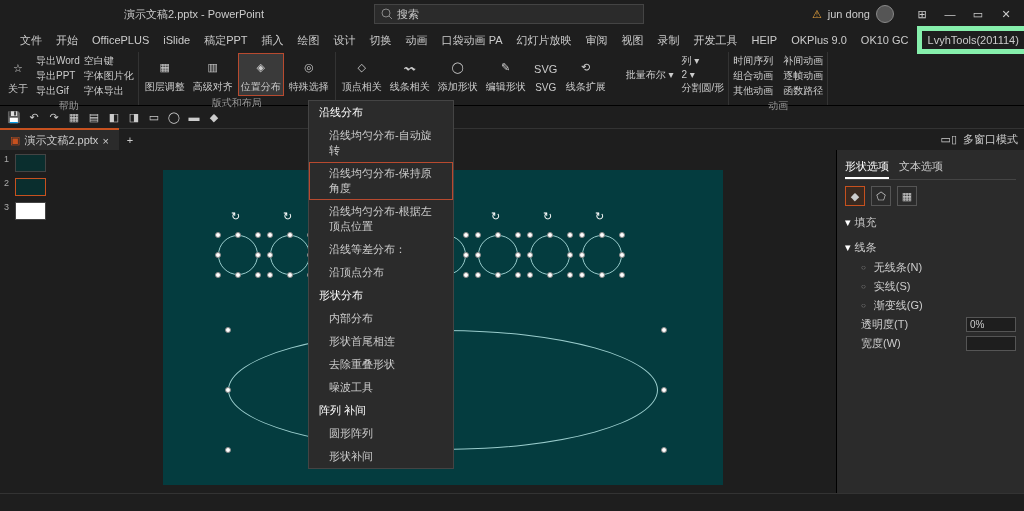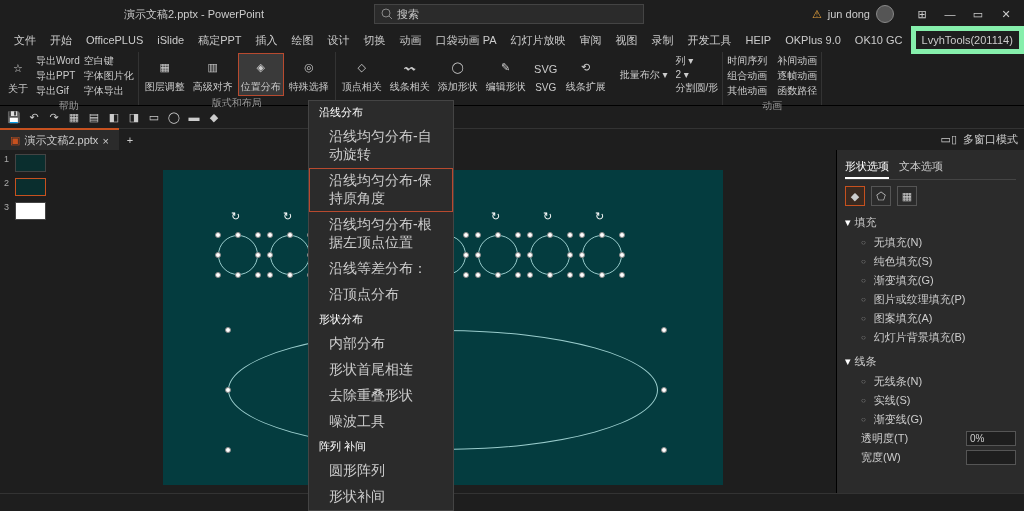--- a/index.html
+++ b/index.html
@@ -7,21 +7,21 @@
 .titlebar { display:flex; align-items:center; height:28px; background:#1e1e1e; padding:0 4px; }
 .titlebar .t { margin-left:120px; }
 .search { margin-left:110px; width:270px; height:20px; background:#2b2b2b; border:1px solid #444; display:flex; align-items:center; padding:0 6px; color:#888; }
 .search svg { margin-right:4px; }
 .titlebar .spacer { flex:1; }
 .titlebar .user { display:flex; align-items:center; gap:6px; }
 .titlebar .warn { color:#e8a33d; }
 .titlebar .av { width:18px; height:18px; border-radius:50%; background:#555; border:1px solid #888; }
 .titlebar .wc { display:flex; margin-left:8px; }
 .titlebar .wc div { width:28px; height:28px; display:flex; align-items:center; justify-content:center; color:#ccc;}
-.menubar { display:flex; gap:2px; align-items:center; height:24px; padding:0 8px; background:#1e1e1e; }
+.menubar { display:flex; gap:2px; align-items:center; height:24px; padding:0 14px; background:#1e1e1e; }
 .menubar span { padding:3px 6px; white-space:nowrap; }
 .menubar .hl { border:5px solid #86efac; }
 .ribbon { display:flex; background:#1e1e1e; border-bottom:1px solid #000; height:54px; }
 .rgrp { display:flex; flex-direction:column; justify-content:space-between; border-right:1px solid #333; padding:2px 4px 0; }
 .rgrp .row { display:flex; gap:4px; align-items:center; }
 .rgrp .lbl { text-align:center; font-size:10px; color:#999; padding:1px 0 2px; }
 .rbtn { display:flex; flex-direction:column; align-items:center; gap:1px; padding:1px 2px; }
 .rbtn .ic { width:24px; height:24px; display:flex; align-items:center; justify-content:center; }
 .rbtn .tx { font-size:10px; white-space:nowrap; }
 .rbtn.sel { background:#3a3a3a; }
@@ -40,21 +40,21 @@
 .th .sl { width:32px; height:18px; background:#0a2e2e; border:1px solid #444; }
 .th.sel .sl { border:1px solid #c7511f; }
 .canvaswrap { flex:1; background:#1e1e1e; display:flex; align-items:flex-start; justify-content:center; padding:20px 0; position:relative; overflow:hidden;}
 .slide { width:560px; height:315px; background:#043c3f; position:relative; }
 .shape-circ { position:absolute; width:40px; height:40px; border:1px solid #9cc; border-radius:50%; }
 .shape-oval { position:absolute; width:430px; height:120px; border:1px solid #9cc; border-radius:50%; left:65px; top:160px;}
 .h { position:absolute; width:6px; height:6px; background:#fff; border:1px solid #888; border-radius:50%; }
 .rot { position:absolute; width:14px; height:14px; color:#fff; }
 .dropdown { position:absolute; left:308px; top:100px; width:146px; background:#2b2b2b; border:1px solid #444; z-index:50; }
 .dropdown .sec { padding:4px 10px; color:#fff; font-size:11px; }
-.dropdown .it { padding:4px 20px; font-size:14px; }
+.dropdown .it { padding:4px 20px; font-size:11px; }
 .dropdown .it.selhl { outline:1px solid #b84a2f; outline-offset:-1px; }
 .rpanel { width:188px; background:#2b2b2b; border-left:1px solid #000; padding:6px 8px; overflow:hidden;}
 .rpanel h3 { font-size:13px; color:#fff; margin-bottom:6px; display:flex; justify-content:space-between;}
 .rpanel .tabs2 { display:flex; gap:10px; border-bottom:1px solid #444; margin-bottom:4px;}
 .rpanel .tabs2 span { padding:3px 0;}
 .rpanel .tabs2 .a { border-bottom:2px solid #fff; color:#fff;}
 .rpanel .icons { display:flex; gap:6px; margin:6px 0;}
 .rpanel .icons div { width:20px; height:20px; border:1px solid #555; display:flex; align-items:center; justify-content:center;}
 .rpanel .icons .a { border-color:#c7511f; background:#3a2a20;}
 .rpanel .grp { margin-top:4px; }
@@ -179,21 +179,21 @@
           </div>
           <div class="rbtn">
             <div class="ic">SVG</div>
             <div class="tx">SVG</div>
           </div>
           <div class="rbtn">
             <div class="ic">⟲</div>
             <div class="tx">线条扩展</div>
           </div>
         </div>
-      <div style="display:flex;flex-direction:column;gap:1px;margin-left:8px">
+      <div style="display:flex;flex-direction:column;gap:1px;margin-left:14px">
         <span class="small">批量布尔 ▾</span>
       </div>
       <div style="display:flex;flex-direction:column;gap:1px;margin-left:4px">
         <span class="small">列 ▾</span>
         <span class="small">2 ▾</span>
         <span class="small">分割圆/形</span>
       </div>
     </div>
   </div>
   <div class="rgrp">
@@ -354,28 +354,20 @@
       <span class="a">形状选项</span>
       <span>文本选项</span>
     </div>
     <div class="icons">
       <div class="a">◆</div>
       <div>⬠</div>
       <div>▦</div>
     </div>
     <div class="grp">
       <div class="grphdr">▾ <span>填充</span></div>
-      <div id="fillopts">
-          <div class="opt">无填充(N)</div>
-          <div class="opt">纯色填充(S)</div>
-          <div class="opt">渐变填充(G)</div>
-          <div class="opt">图片或纹理填充(P)</div>
-          <div class="opt">图案填充(A)</div>
-          <div class="opt">幻灯片背景填充(B)</div>
-        </div>
     </div>
     <div class="grp">
       <div class="grphdr">▾ <span>线条</span></div>
       <div id="lineopts">
           <div class="opt">无线条(N)</div>
           <div class="opt">实线(S)</div>
           <div class="opt">渐变线(G)</div>
         </div>
       <div class="fld">
           <span>透明度(T)</span>

